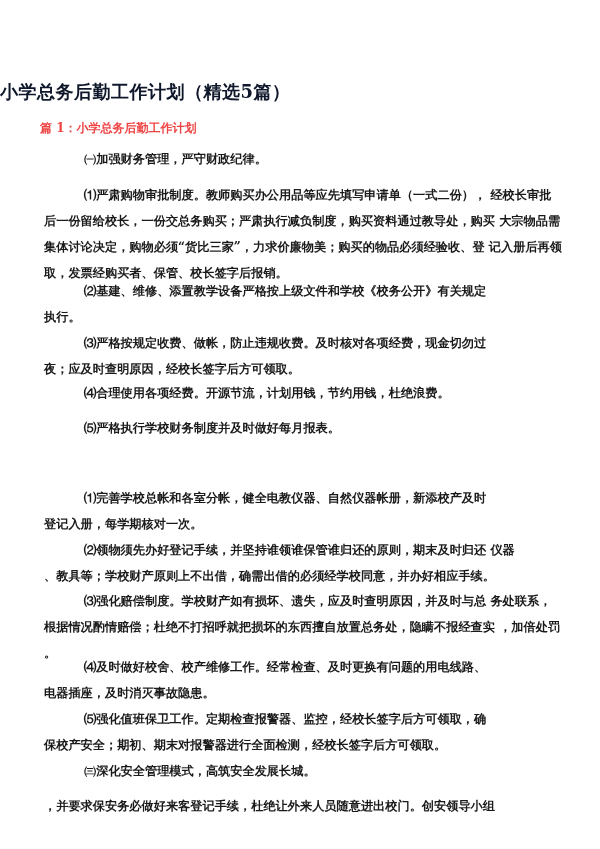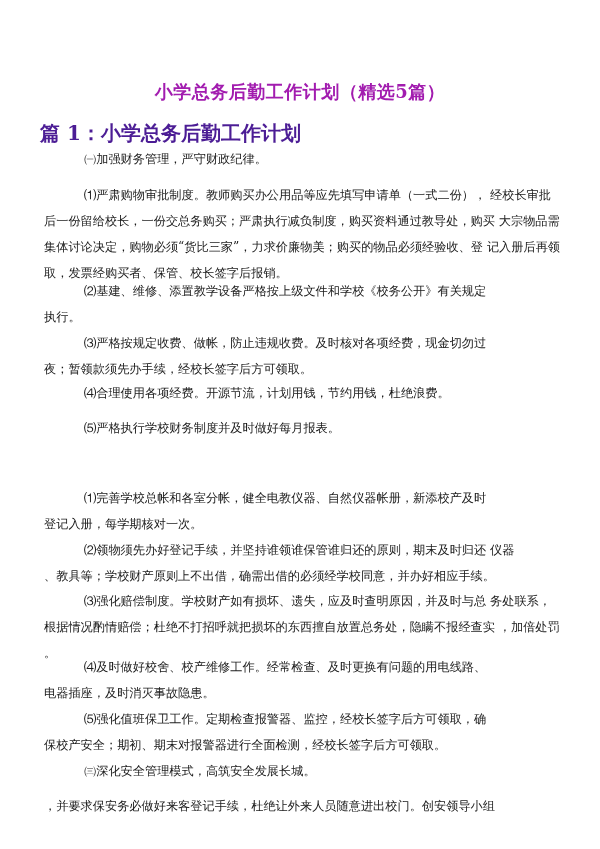--- a/index.html
+++ b/index.html
@@ -1,24 +1,24 @@
 <!DOCTYPE html>
 <html><head>
 <meta charset="utf-8">
 <style>
   html, body { margin:0; padding:0; background:#ffffff; }
   body { width:600px; height:849px; overflow:hidden; position:relative;
          font-family:"DejaVu Serif", "Liberation Serif", serif; color:#1a1a1a; }
   .page { position:absolute; left:0; top:0; width:600px; height:849px; }
-  .title { position:absolute; left:0; width:600px; top:80px; text-align:center;
-           font-size:18px; font-weight:bold; letter-spacing:0.5px; color:#a21caf; }
-  .heading { position:absolute; left:40px; top:120px; font-size:20px; font-weight:bold; color:#4c1d95; }
+  .title { position:absolute; left:0; width:600px; top:80px; 
+           font-size:18px; font-weight:bold; letter-spacing:0.5px; color:#0f172a; }
+  .heading { position:absolute; left:40px; top:120px; font-size:12px; font-weight:bold; color:#ef4444; }
   .p { position:absolute; left:44px; width:520px; font-size:12.2px; line-height:26px; white-space:nowrap; }
   .p .indent { padding-left:40px; }
-  .line { display:block; height:26px; }
+  .line { display:block; height:26px;font-weight:bold; }
 </style>
 </head>
 <body>
 
 <div class="page">
   <div class="title">小学总务后勤工作计划（精选5篇）</div>
   <div class="heading">篇 1：小学总务后勤工作计划</div>
 
   <div class="p" style="top:146px">
     <span class="line"><span class="indent">㈠加强财务管理，严守财政纪律。</span></span>
@@ -31,21 +31,21 @@
     <span class="line">取，发票经购买者、保管、校长签字后报销。</span>
   </div>
 
   <div class="p" style="top:278px">
     <span class="line"><span class="indent">⑵基建、维修、添置教学设备严格按上级文件和学校《校务公开》有关规定</span></span>
     <span class="line">执行。</span>
   </div>
 
   <div class="p" style="top:330px">
     <span class="line"><span class="indent">⑶严格按规定收费、做帐，防止违规收费。及时核对各项经费，现金切勿过</span></span>
-    <span class="line">夜；暂领款须先办手续，经校长签字后方可领取。</span>
+    <span class="line">夜；应及时查明原因，经校长签字后方可领取。</span>
   </div>
 
   <div class="p" style="top:380px">
     <span class="line"><span class="indent">⑷合理使用各项经费。开源节流，计划用钱，节约用钱，杜绝浪费。</span></span>
   </div>
 
   <div class="p" style="top:415px">
     <span class="line"><span class="indent">⑸严格执行学校财务制度并及时做好每月报表。</span></span>
   </div>
 

